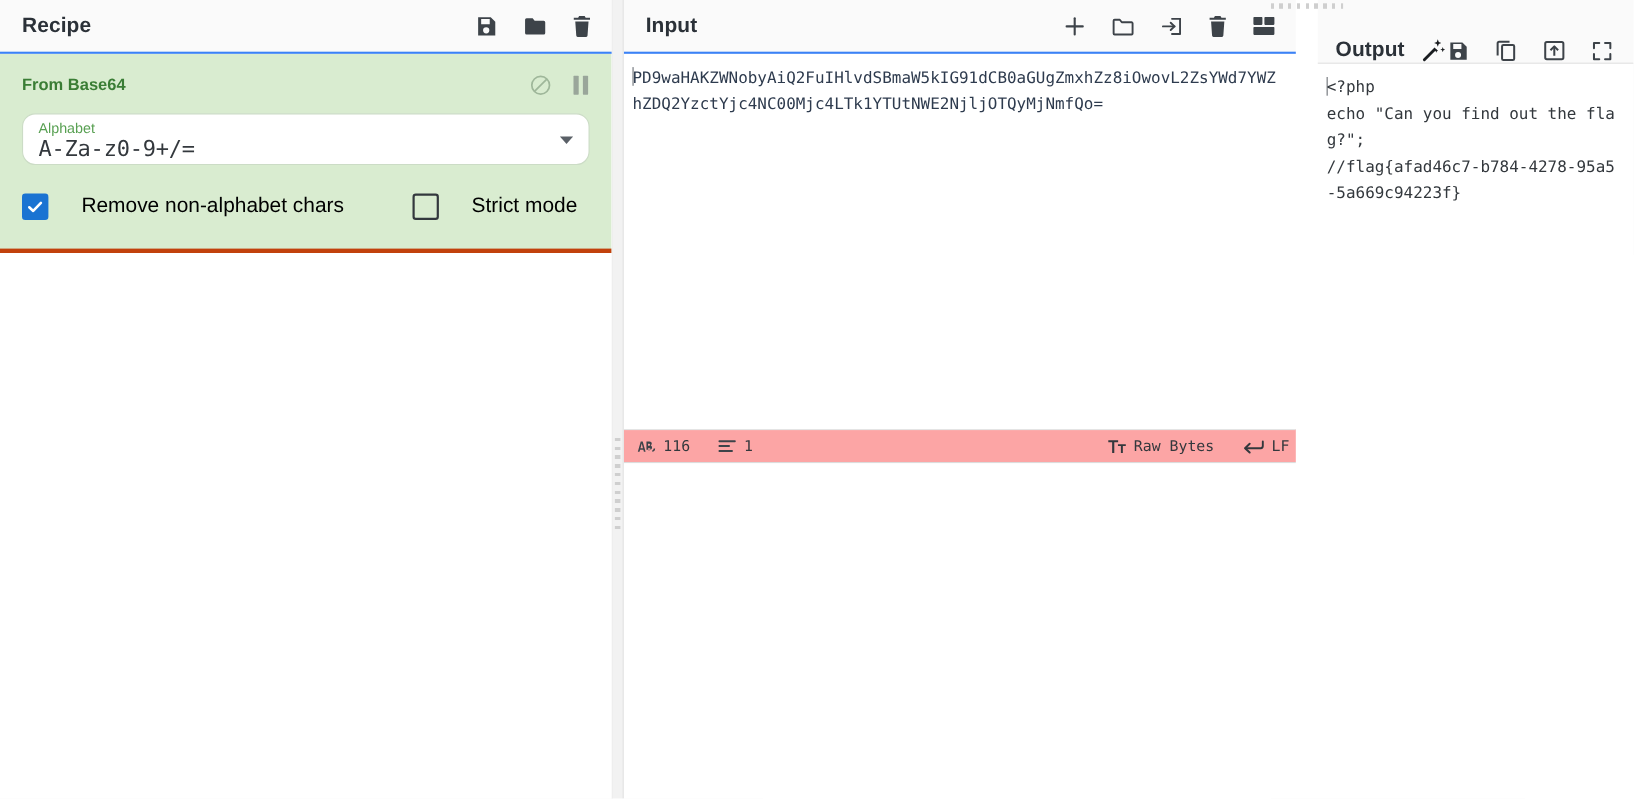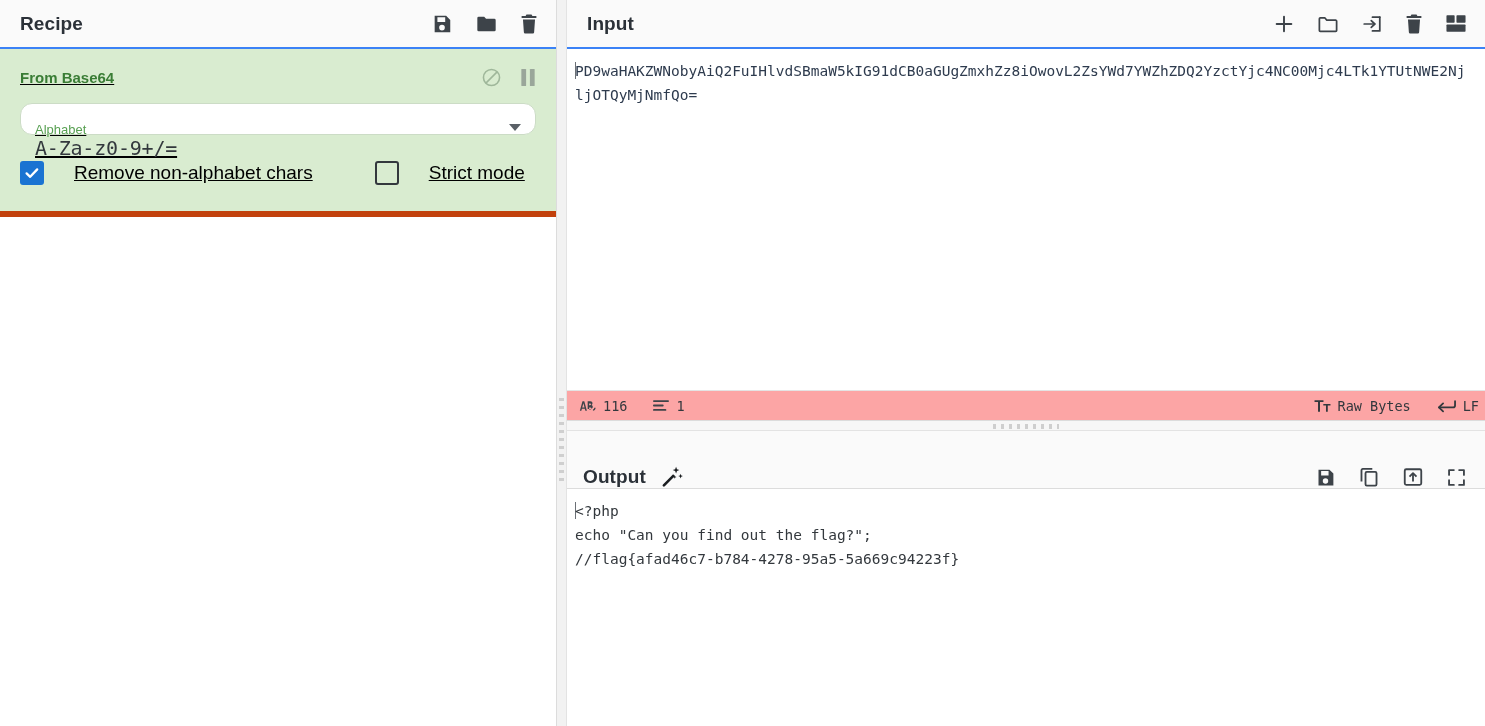--- a/index.html
+++ b/index.html
@@ -57,24 +57,23 @@
   }
 
   
   .recipe-list {
     flex: 1;
     background: #ffffff;
     overflow: hidden;
   }
   .operation {
     background: #d9ecd0;
-    border-bottom: 6px solid #c2410c;
+    border-bottom: 4px solid #c2410c;
     padding: 14px 20px 26px 20px;
     position: relative;
-    text-decoration: underline;
   }
   .op-head {
     display: flex;
     align-items: center;
     height: 28px;
   }
   .op-title {
     font-size: 15px;
     font-weight: bold;
     color: #3a7d35;
@@ -86,22 +85,22 @@
     gap: 18px;
     color: #9fb79a;
   }
   .op-body { margin-top: 12px; }
 
   .field {
     position: relative;
     background: #ffffff;
     border: 1px solid #ccdcc6;
     border-radius: 12px;
-    height: 32px;
-    padding: 18px 34px 0 14px;
+    height: 47px;
+    padding: 5px 34px 0 14px;
   }
   .field-label {
     font-size: 13px;
     color: #58a052;
     line-height: 15px;
     font-family: "Liberation Sans", sans-serif;
   }
   .field-value {
     font-size: 20px;
     color: #33383d;
@@ -145,21 +144,21 @@
     font-size: 19px;
     color: #000000;
     white-space: nowrap;
   }
 
   
   .io-pane {
     width: 928px;
     height: 726px;
     display: flex;
-    flex-direction: column;
+    flex-direction: row;
     background: #ffffff;
     position: relative;
   }
   .v-splitter {
     position: absolute;
     left: 0; top: 0;
     width: 10px; height: 726px;
     background: #f2f2f2;
     border-right: 1px solid #e3e3e3;
     z-index: 4;

